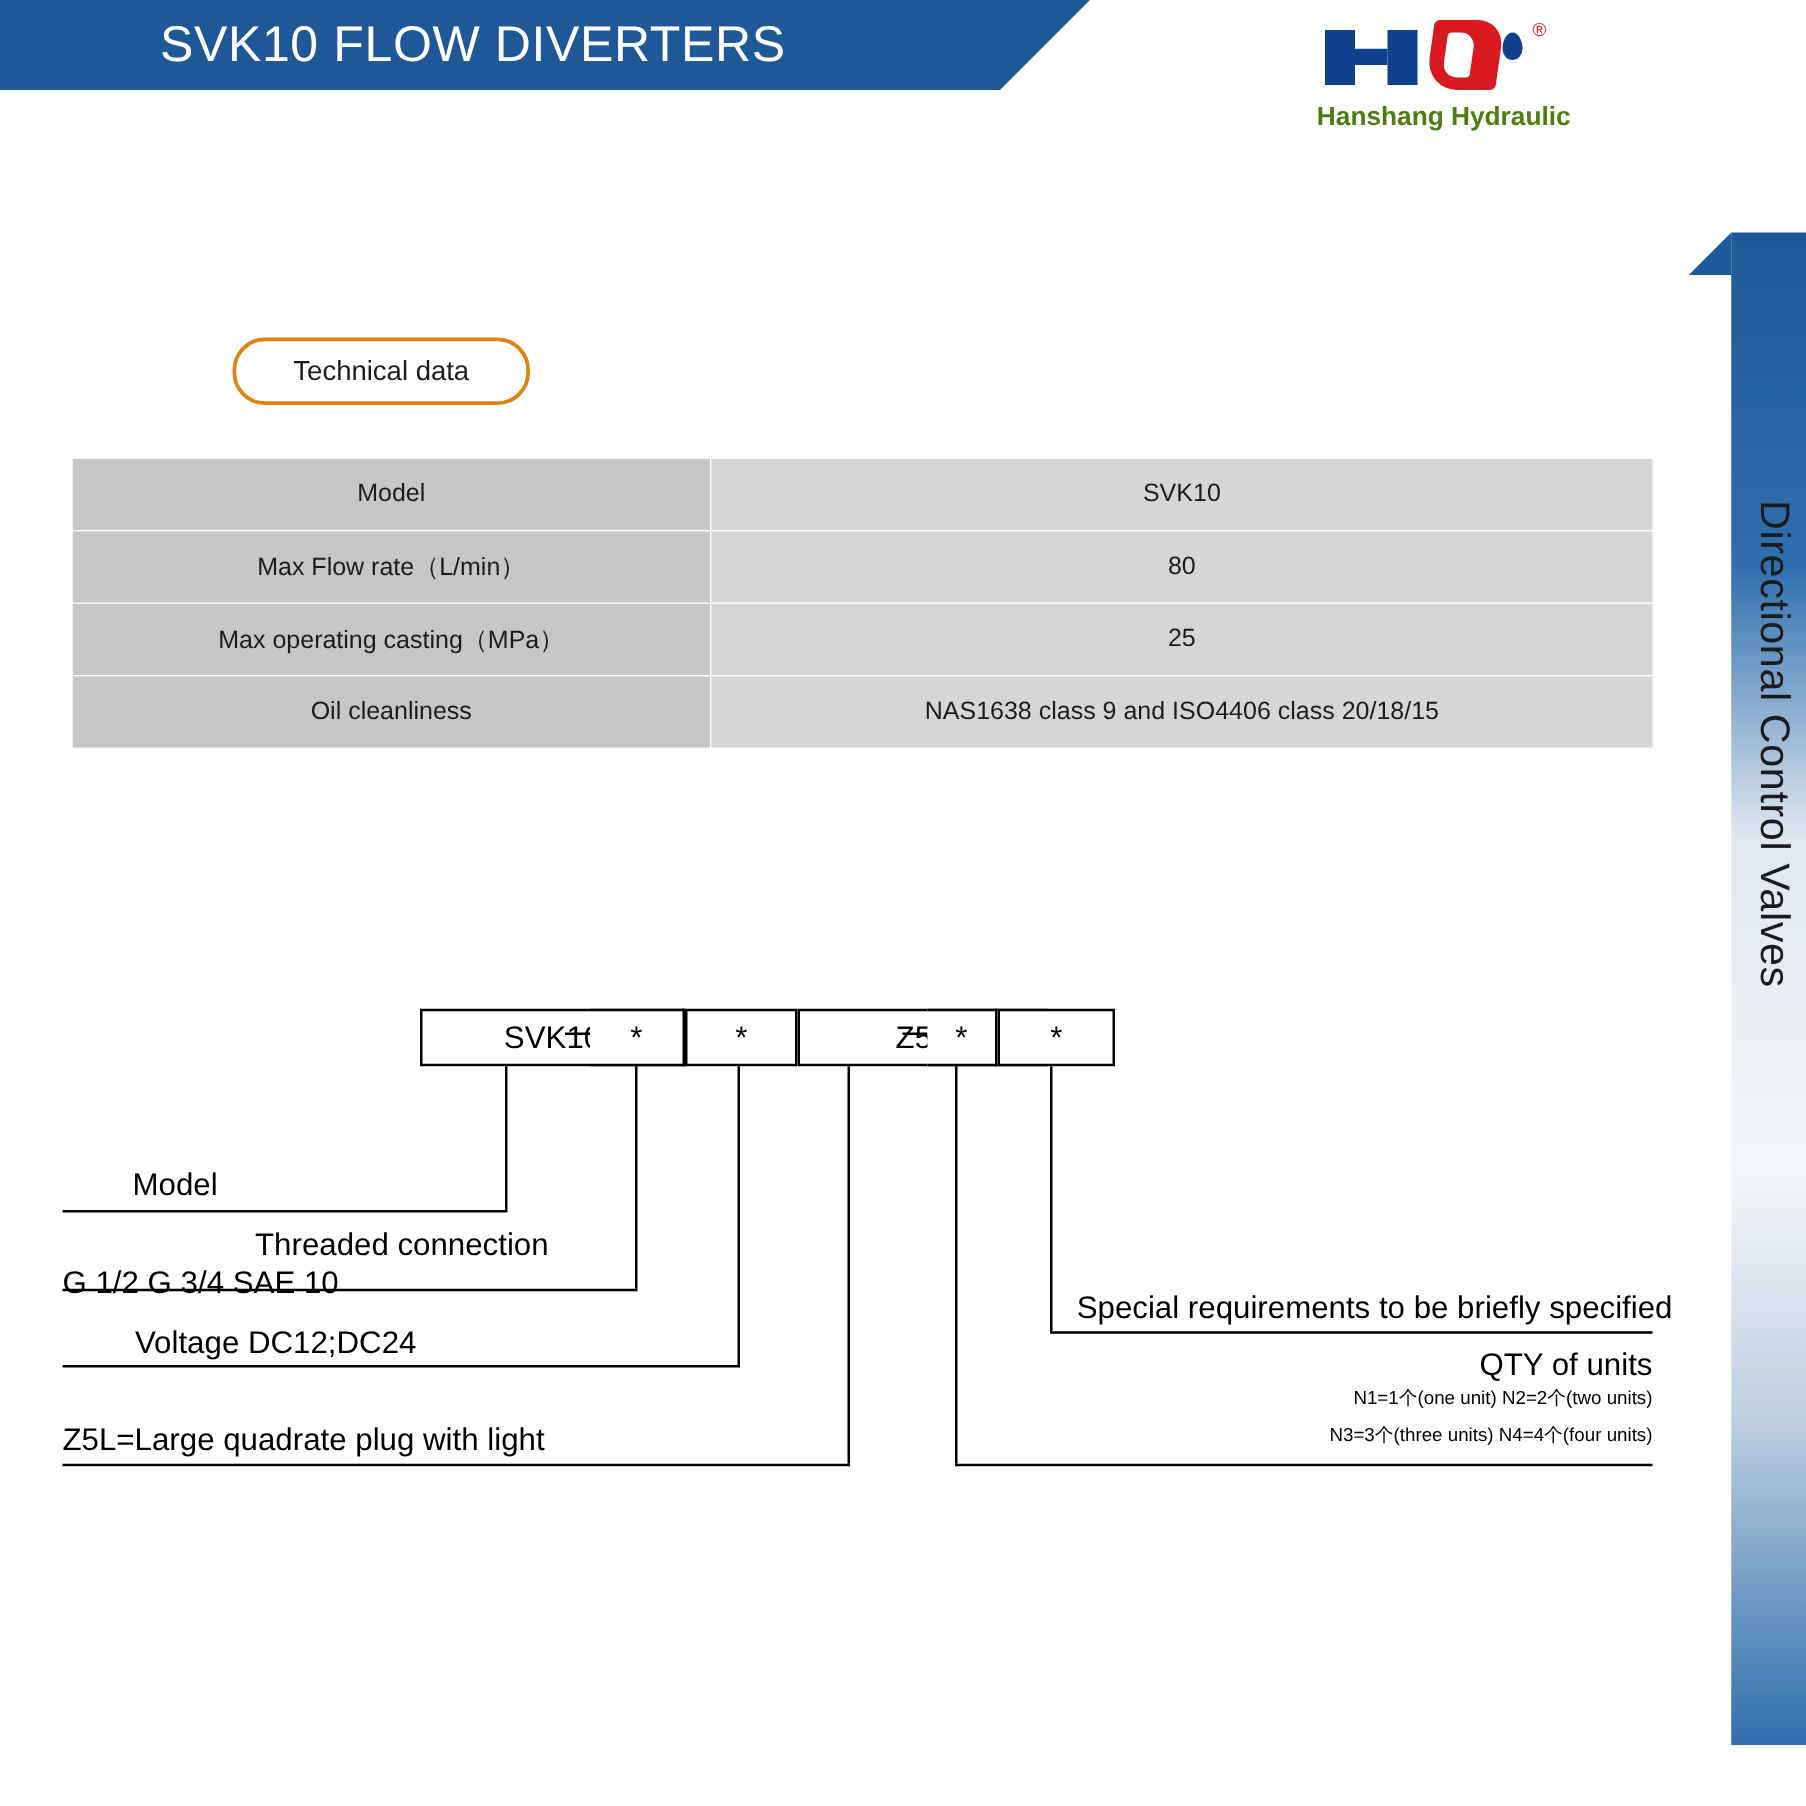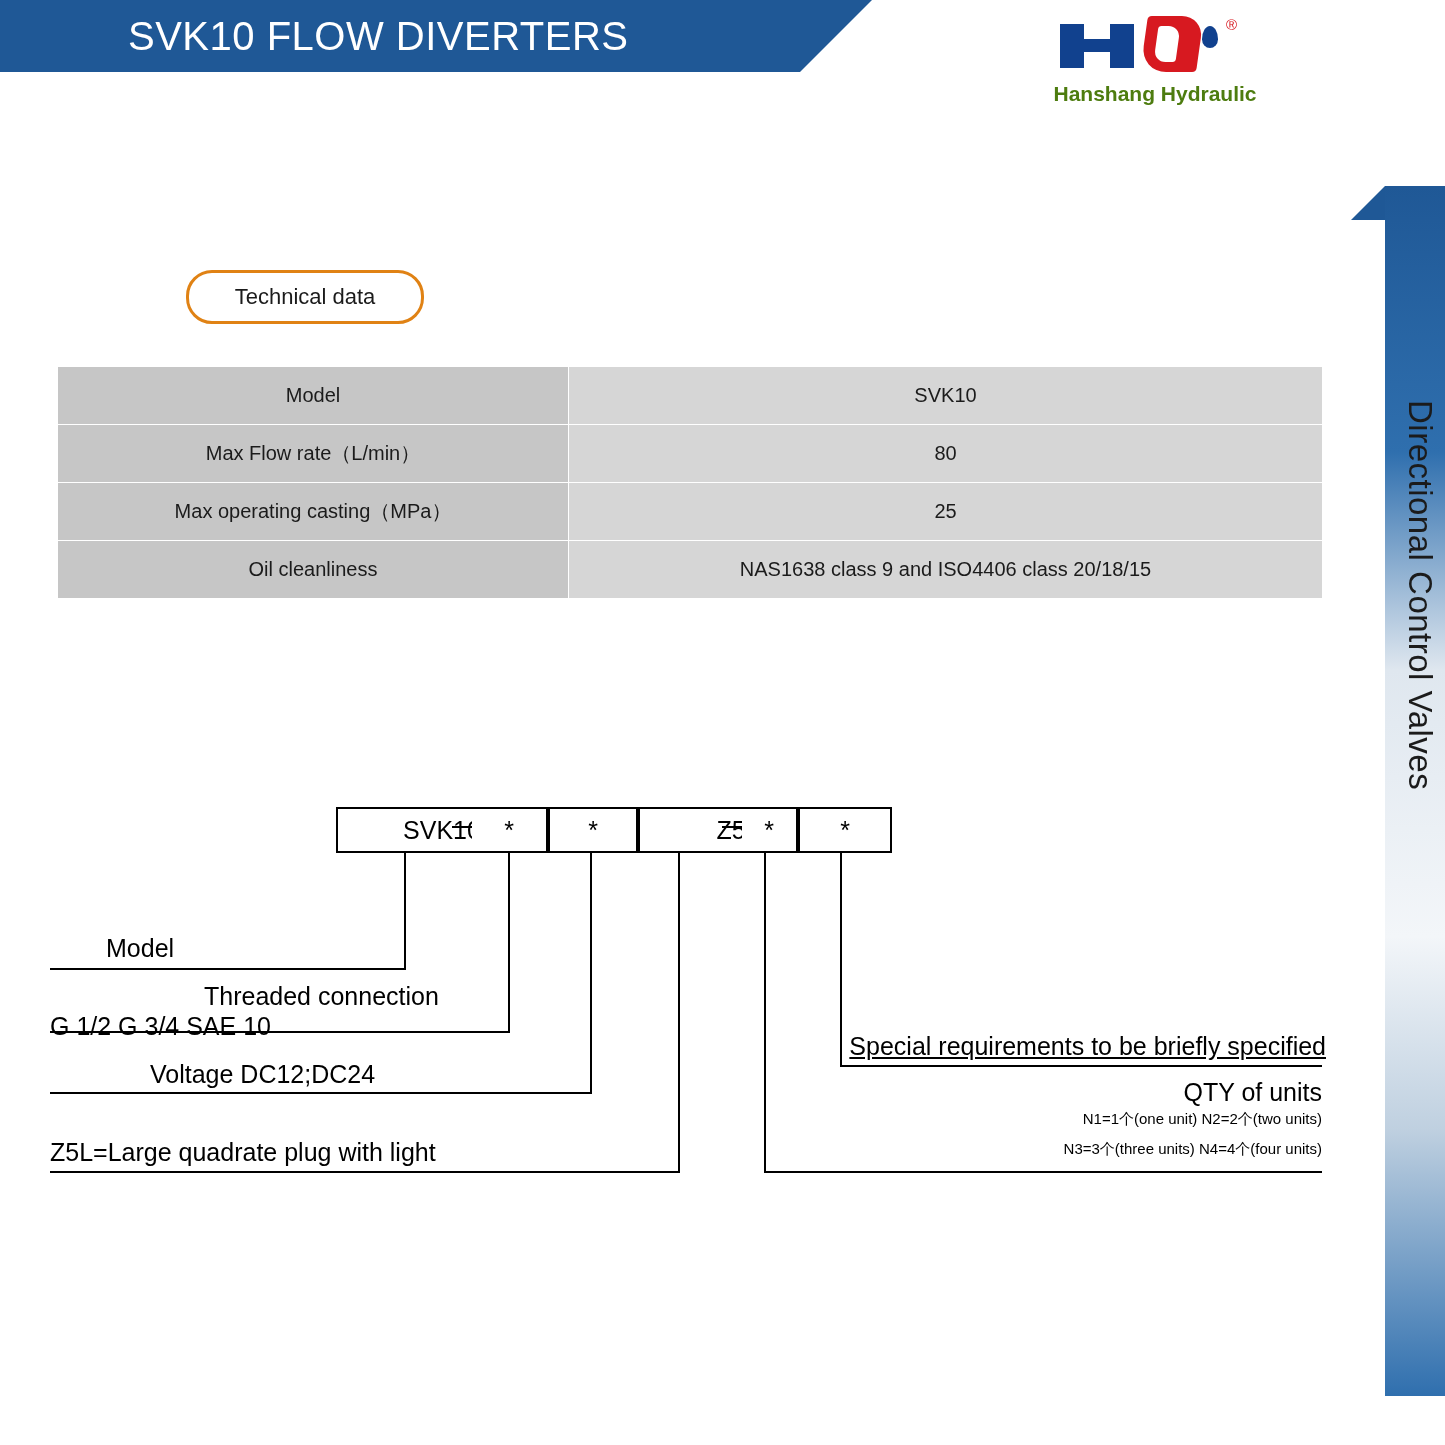--- a/index.html
+++ b/index.html
@@ -323,21 +323,21 @@
 
   <div class="leader v" style="left:840px; top:63px; height:212px;"></div>
   <div class="leader h" style="left:840px; top:275px; width:482px;"></div>
 
   <div class="leader v" style="left:764px; top:63px; height:318px;"></div>
   <div class="leader h" style="left:764px; top:381px; width:558px;"></div>
 
   <div class="call" style="left:106px; top:144px;">Model</div>
   <div class="call" style="left:164px; top:192px;margin-left:40px;">Threaded connection</div>
   <div class="call" style="left:50px; top:222px;">G 1/2    G 3/4    SAE 10</div>
-  <div class="call" style="left:108px; top:270px;margin-left:42px;">Voltage   DC12;DC24</div>
+  <div class="call" style="left:108px; top:270px;">Voltage   DC12;DC24</div>
   <div class="call" style="left:50px; top:348px;">Z5L=Large quadrate plug with light</div>
 
-  <div class="call right" style="left:4px; top:242px; width:1322px;text-decoration:underline;">Special requirements to be briefly specified</div>
+  <div class="call right" style="left:16px; top:242px; width:1322px;">Special requirements to be briefly specified</div>
   <div class="call right" style="left:0; top:288px; width:1322px;">QTY of units</div>
   <div class="call right small-note" style="left:0; top:320px; width:1322px;">N1=1个(one unit) N2=2个(two units)</div>
   <div class="call right small-note" style="left:0; top:350px; width:1322px;">N3=3个(three units) N4=4个(four units)</div>
 
 </div>
 
 </body></html>

